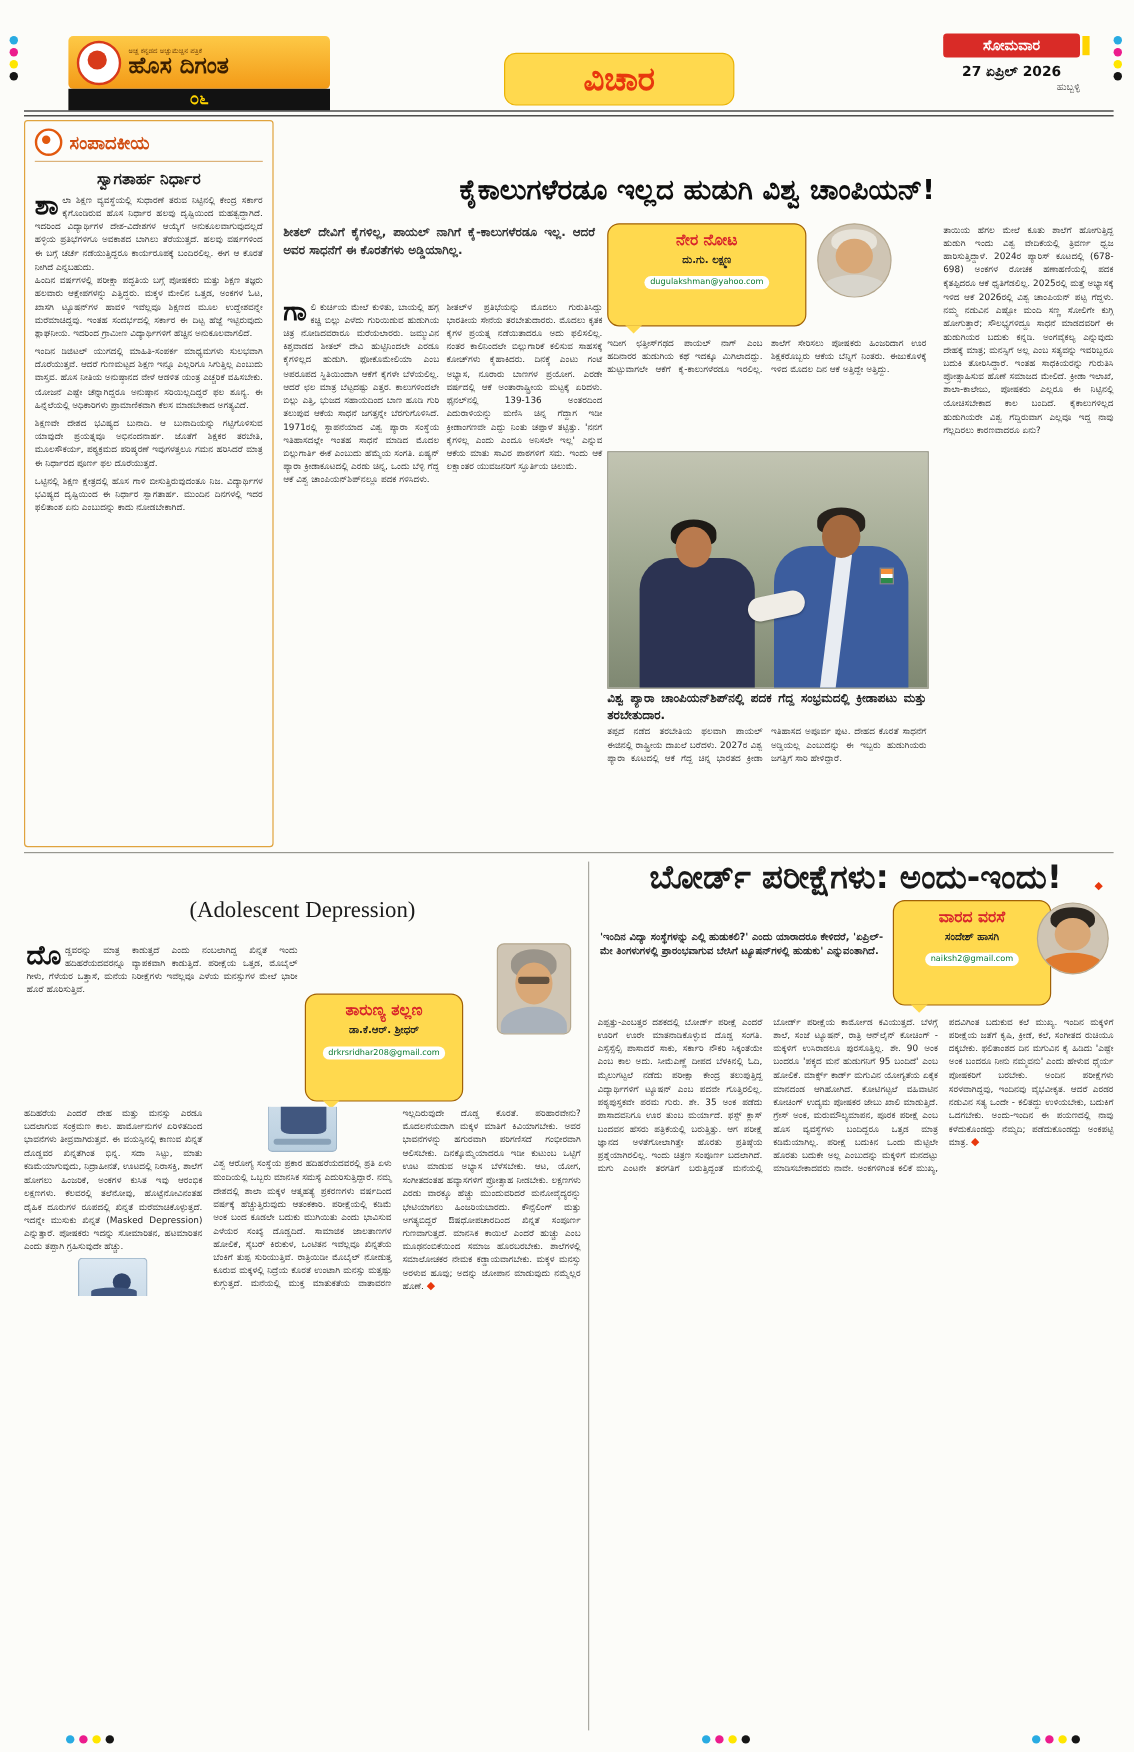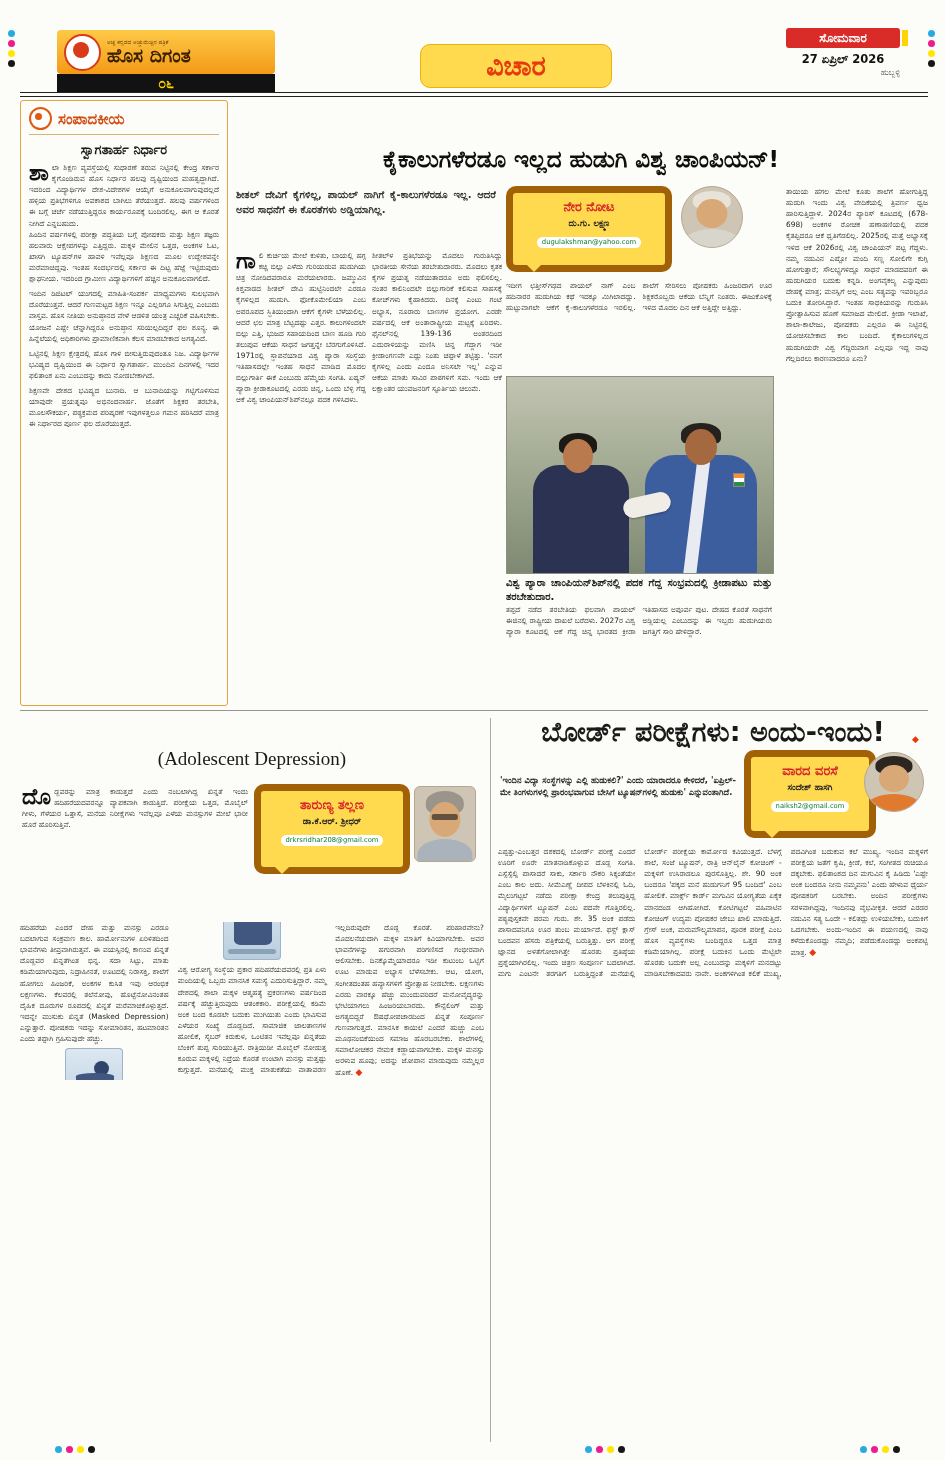--- a/index.html
+++ b/index.html
@@ -28,21 +28,21 @@
   
   .edbox{left:20px;top:100px;width:208px;height:606px;border:1.5px solid #e0a33e;border-radius:3px;padding:6px 8px;box-sizing:border-box;}
   .edhead{display:flex;align-items:center;gap:6px;border-bottom:1px solid #dcb27a;padding-bottom:4px;}
   .edlogo{width:19px;height:19px;border-radius:50%;background:#fff;border:2px solid #e2590f;position:relative;flex:none;}
   .edlogo i{position:absolute;left:4px;top:4px;width:7px;height:7px;border-radius:50%;background:#e2590f;}
   .edlabel{font-size:15px;font-weight:bold;color:#d14e12;}
   .edtitle{text-align:center;font-size:13px;font-weight:bold;margin:7px 0 4px;}
   .edbody{height:520px;}
   .edbody p{margin:0 0 4px;}
   
-  .badge{background:#ffd94e;border:7px solid #a16207;border-radius:10px;text-align:center;padding:7px 4px 5px;box-sizing:border-box;}
+  .badge{background:#ffd94e;border:1px solid #a16207;border-radius:10px;text-align:center;padding:7px 4px 5px;box-sizing:border-box;}
   .badge:after{content:"";position:absolute;left:14px;bottom:-7px;border:7px solid transparent;border-top-color:#ffd94e;border-bottom:0;}
   .bl{color:#d8252b;font-weight:bold;font-size:13px;line-height:1.1;}
   .ba{font-size:8.5px;font-weight:bold;margin-top:4px;color:#222;}
   .be{display:inline-block;background:#fff;color:#0b7a2e;font-size:6.8px;border-radius:6px;padding:1.5px 5px;margin-top:4px;}
   
   .avatar{border-radius:50%;background:#cfc5b4;overflow:hidden;border:1px solid #b5a88f;}
   .av-sq{border-radius:5px;}
   .av-hair{position:absolute;left:50%;transform:translateX(-50%);top:6%;width:64%;height:32%;border-radius:50% 50% 40% 40%;background:#6f6a62;}
   .hw{background:#e7e3d9}.hd{background:#2b2620}.hg{background:#9a948a}
   .av-head{position:absolute;left:50%;transform:translateX(-50%);top:20%;width:52%;height:48%;background:#d9a877;border-radius:50%;}
@@ -122,22 +122,22 @@
       <div class="edlogo">
           <i></i>
         </div>
       <div class="edlabel">ಸಂಪಾದಕೀಯ</div>
     </div>
     <div class="edtitle">ಸ್ವಾಗತಾರ್ಹ ನಿರ್ಧಾರ</div>
     <div class="edbody bt jt">
       <span class="dropcap">ಶಾ</span><span>ಲಾ ಶಿಕ್ಷಣ ವ್ಯವಸ್ಥೆಯಲ್ಲಿ ಸುಧಾರಣೆ ತರುವ ನಿಟ್ಟಿನಲ್ಲಿ ಕೇಂದ್ರ ಸರ್ಕಾರ ಕೈಗೊಂಡಿರುವ ಹೊಸ ನಿರ್ಧಾರ ಹಲವು ದೃಷ್ಟಿಯಿಂದ ಮಹತ್ವದ್ದಾಗಿದೆ. ಇದರಿಂದ ವಿದ್ಯಾರ್ಥಿಗಳ ದೇಶ-ವಿದೇಶಗಳ ಆಯ್ಕೆಗೆ ಅನುಕೂಲವಾಗುವುದಲ್ಲದೆ ಹಳ್ಳಿಯ ಪ್ರತಿಭೆಗಳಿಗೂ ಅವಕಾಶದ ಬಾಗಿಲು ತೆರೆಯುತ್ತದೆ. ಹಲವು ವರ್ಷಗಳಿಂದ ಈ ಬಗ್ಗೆ ಚರ್ಚೆ ನಡೆಯುತ್ತಿದ್ದರೂ ಕಾರ್ಯರೂಪಕ್ಕೆ ಬಂದಿರಲಿಲ್ಲ. ಈಗ ಆ ಕೊರತೆ ನೀಗಿದೆ ಎನ್ನಬಹುದು.</span>
       <p>ಹಿಂದಿನ ವರ್ಷಗಳಲ್ಲಿ ಪರೀಕ್ಷಾ ಪದ್ಧತಿಯ ಬಗ್ಗೆ ಪೋಷಕರು ಮತ್ತು ಶಿಕ್ಷಣ ತಜ್ಞರು ಹಲವಾರು ಆಕ್ಷೇಪಗಳನ್ನು ಎತ್ತಿದ್ದರು. ಮಕ್ಕಳ ಮೇಲಿನ ಒತ್ತಡ, ಅಂಕಗಳ ಓಟ, ಖಾಸಗಿ ಟ್ಯೂಷನ್‌ಗಳ ಹಾವಳಿ ಇವೆಲ್ಲವೂ ಶಿಕ್ಷಣದ ಮೂಲ ಉದ್ದೇಶವನ್ನೇ ಮರೆಮಾಚಿದ್ದವು. ಇಂತಹ ಸಂದರ್ಭದಲ್ಲಿ ಸರ್ಕಾರ ಈ ದಿಟ್ಟ ಹೆಜ್ಜೆ ಇಟ್ಟಿರುವುದು ಶ್ಲಾಘನೀಯ. ಇದರಿಂದ ಗ್ರಾಮೀಣ ವಿದ್ಯಾರ್ಥಿಗಳಿಗೆ ಹೆಚ್ಚಿನ ಅನುಕೂಲವಾಗಲಿದೆ.</p>
       <p>ಇಂದಿನ ಡಿಜಿಟಲ್ ಯುಗದಲ್ಲಿ ಮಾಹಿತಿ-ಸಂಪರ್ಕ ಮಾಧ್ಯಮಗಳು ಸುಲಭವಾಗಿ ದೊರೆಯುತ್ತವೆ. ಆದರೆ ಗುಣಮಟ್ಟದ ಶಿಕ್ಷಣ ಇನ್ನೂ ಎಲ್ಲರಿಗೂ ಸಿಗುತ್ತಿಲ್ಲ ಎಂಬುದು ವಾಸ್ತವ. ಹೊಸ ನೀತಿಯ ಅನುಷ್ಠಾನದ ವೇಳೆ ಆಡಳಿತ ಯಂತ್ರ ಎಚ್ಚರಿಕೆ ವಹಿಸಬೇಕು. ಯೋಜನೆ ಎಷ್ಟೇ ಚೆನ್ನಾಗಿದ್ದರೂ ಅನುಷ್ಠಾನ ಸರಿಯಿಲ್ಲದಿದ್ದರೆ ಫಲ ಶೂನ್ಯ. ಈ ಹಿನ್ನೆಲೆಯಲ್ಲಿ ಅಧಿಕಾರಿಗಳು ಪ್ರಾಮಾಣಿಕವಾಗಿ ಕೆಲಸ ಮಾಡಬೇಕಾದ ಅಗತ್ಯವಿದೆ.</p>
+      <p>ಶಿಕ್ಷಣವೇ ದೇಶದ ಭವಿಷ್ಯದ ಬುನಾದಿ. ಆ ಬುನಾದಿಯನ್ನು ಗಟ್ಟಿಗೊಳಿಸುವ ಯಾವುದೇ ಪ್ರಯತ್ನವೂ ಅಭಿನಂದನಾರ್ಹ. ಜೊತೆಗೆ ಶಿಕ್ಷಕರ ತರಬೇತಿ, ಮೂಲಸೌಕರ್ಯ, ಪಠ್ಯಕ್ರಮದ ಪರಿಷ್ಕರಣೆ ಇವುಗಳತ್ತಲೂ ಗಮನ ಹರಿಸಿದರೆ ಮಾತ್ರ ಈ ನಿರ್ಧಾರದ ಪೂರ್ಣ ಫಲ ದೊರೆಯುತ್ತದೆ.</p>
       <p>ಒಟ್ಟಿನಲ್ಲಿ ಶಿಕ್ಷಣ ಕ್ಷೇತ್ರದಲ್ಲಿ ಹೊಸ ಗಾಳಿ ಬೀಸುತ್ತಿರುವುದಂತೂ ನಿಜ. ವಿದ್ಯಾರ್ಥಿಗಳ ಭವಿಷ್ಯದ ದೃಷ್ಟಿಯಿಂದ ಈ ನಿರ್ಧಾರ ಸ್ವಾಗತಾರ್ಹ. ಮುಂದಿನ ದಿನಗಳಲ್ಲಿ ಇದರ ಫಲಿತಾಂಶ ಏನು ಎಂಬುದನ್ನು ಕಾದು ನೋಡಬೇಕಾಗಿದೆ.</p>
-      <p>ಶಿಕ್ಷಣವೇ ದೇಶದ ಭವಿಷ್ಯದ ಬುನಾದಿ. ಆ ಬುನಾದಿಯನ್ನು ಗಟ್ಟಿಗೊಳಿಸುವ ಯಾವುದೇ ಪ್ರಯತ್ನವೂ ಅಭಿನಂದನಾರ್ಹ. ಜೊತೆಗೆ ಶಿಕ್ಷಕರ ತರಬೇತಿ, ಮೂಲಸೌಕರ್ಯ, ಪಠ್ಯಕ್ರಮದ ಪರಿಷ್ಕರಣೆ ಇವುಗಳತ್ತಲೂ ಗಮನ ಹರಿಸಿದರೆ ಮಾತ್ರ ಈ ನಿರ್ಧಾರದ ಪೂರ್ಣ ಫಲ ದೊರೆಯುತ್ತದೆ.</p>
     </div>
   </div>
 
   <div class="abs mainart">
     <div class="abs mhead">ಕೈಕಾಲುಗಳೆರಡೂ ಇಲ್ಲದ ಹುಡುಗಿ ವಿಶ್ವ ಚಾಂಪಿಯನ್!</div>
     <div class="abs stand jt">ಶೀತಲ್ ದೇವಿಗೆ ಕೈಗಳಿಲ್ಲ, ಪಾಯಲ್ ನಾಗಿಗೆ ಕೈ-ಕಾಲುಗಳೆರಡೂ ಇಲ್ಲ. ಆದರೆ ಅವರ ಸಾಧನೆಗೆ ಈ ಕೊರತೆಗಳು ಅಡ್ಡಿಯಾಗಿಲ್ಲ.</div>
 
     <div class="abs badge" style="left:272px;top:40px;width:166px;height:86px;">
       <div class="bl">ನೇರ ನೋಟ</div>
       <div class="ba">ದು.ಗು. ಲಕ್ಷ್ಮಣ</div>
@@ -174,21 +174,21 @@
   </div>
 
   <div class="abs hdiv"></div>
   <div class="abs vdiv"></div>
 
   <div class="abs lasub">(Adolescent Depression)</div>
 
   <div class="abs bt jt" style="left:22px;top:786px;width:226px;height:92px;">
     <span class="dropcap">ದೊ</span><span>ಡ್ಡವರನ್ನು ಮಾತ್ರ ಕಾಡುತ್ತದೆ ಎಂದು ನಂಬಲಾಗಿದ್ದ ಖಿನ್ನತೆ ಇಂದು ಹದಿಹರೆಯದವರನ್ನೂ ವ್ಯಾಪಕವಾಗಿ ಕಾಡುತ್ತಿದೆ. ಪರೀಕ್ಷೆಯ ಒತ್ತಡ, ಮೊಬೈಲ್ ಗೀಳು, ಗೆಳೆಯರ ಒತ್ತಾಸೆ, ಮನೆಯ ನಿರೀಕ್ಷೆಗಳು ಇವೆಲ್ಲವೂ ಎಳೆಯ ಮನಸ್ಸುಗಳ ಮೇಲೆ ಭಾರೀ ಹೊರೆ ಹೊರಿಸುತ್ತಿವೆ.</span>
   </div>
-  <div class="abs badge" style="left:254px;top:784px;width:156px;height:90px;">
+  <div class="abs badge" style="left:254px;top:828px;width:132px;height:90px;">
     <div class="bl">ತಾರುಣ್ಯ ತಲ್ಲಣ</div>
     <div class="ba">ಡಾ.ಕೆ.ಆರ್. ಶ್ರೀಧರ್</div>
     <div class="be">drkrsridhar208@gmail.com</div>
   </div>
   <div class="abs avatar av-sq" style="left:414px;top:786px;width:60px;height:74px;border-radius:6px;">
     <div class="av-hair hg"></div>
     <div class="av-head"></div>
     <div class="av-glass"></div>
     <div class="av-shirt sg"></div>
   </div>

